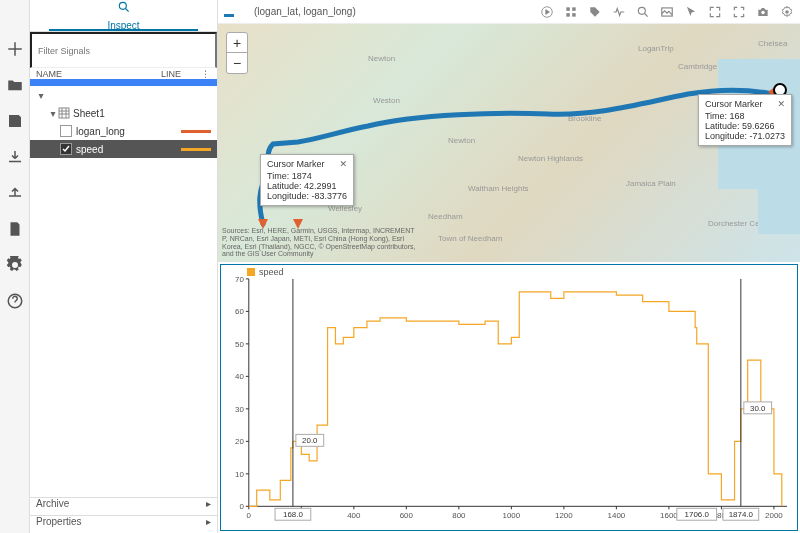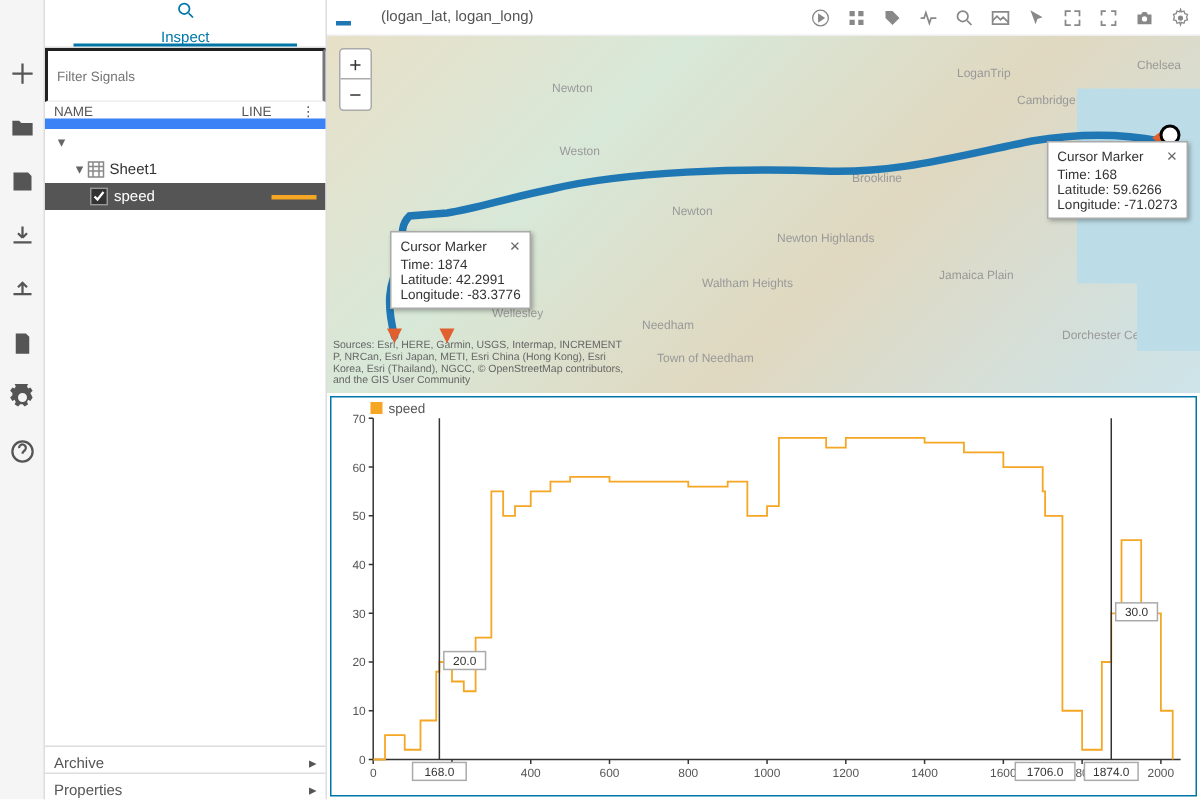--- a/index.html
+++ b/index.html
@@ -18,21 +18,21 @@
 .hdr .cn{flex:1;}
 .hdr .cl{width:40px;}
 .tree{flex:1;overflow:auto;font-size:10px;color:#333;}
 .node{display:flex;align-items:center;height:18px;padding-left:6px;}
 .node .tg{width:10px;text-align:center;color:#666;cursor:pointer;}
 .node .cb{width:12px;height:12px;border:1px solid #999;margin-right:4px;cursor:pointer;}
 .node .cb.ck{background:#333;}
 .node .nm{flex:1;}
 .node .sw{width:30px;height:3px;margin-right:6px;}
 .node.sel{background:#555;color:#fff;}
-.shf{height:18px;border-top:1px solid #ddd;font-size:10px;color:#555;display:flex;align-items:flex-end;padding:0 6px;justify-content:space-between;}
+.shf{height:18px;border-top:1px solid #ddd;font-size:10px;color:#555;display:flex;align-items:flex-start;padding:0 6px;justify-content:space-between;}
 .main{flex:1;display:flex;flex-direction:column;}
 .topbar{height:24px;display:flex;align-items:center;padding:0 6px;border-bottom:1px solid #eee;}
 .topbar .title{font-size:10px;color:#555;display:flex;align-items:flex-end;gap:20px;}
 .topbar .title .leg{width:10px;height:3px;background:#1f77b4;}
 .topbar .sp{flex:1;}
 .topbar .tb-ic{width:14px;height:14px;margin-left:10px;color:#888;cursor:pointer;}
 .map{height:238px;position:relative;background:linear-gradient(135deg,#e8e0c8 0%,#d8e8d8 30%,#e0d8c0 60%,#cde4ea 100%);overflow:hidden;}
 .zoom{position:absolute;left:8px;top:8px;background:#fff;border:1px solid #aaa;border-radius:3px;display:flex;flex-direction:column;}
 .zoom div{width:20px;height:20px;display:flex;align-items:center;justify-content:center;font-size:14px;color:#333;cursor:pointer;}
 .zoom div:first-child{border-bottom:1px solid #aaa;}
@@ -104,20 +104,25 @@
       <div class="node" style="padding-left:18px">
         <span class="tg">▾</span>
         <svg width="12" height="12" viewBox="0 0 12 12" style="margin-right:3px">
             <rect x="1" y="1" width="10" height="10" fill="none" stroke="#888"></rect>
             <line x1="1" y1="4" x2="11" y2="4" stroke="#888"></line>
             <line x1="1" y1="7" x2="11" y2="7" stroke="#888"></line>
             <line x1="4" y1="1" x2="4" y2="11" stroke="#888"></line>
             <line x1="8" y1="1" x2="8" y2="11" stroke="#888"></line>
           </svg>
         <span class="nm">Sheet1</span>
+      </div>
+      <div class="node" style="padding-left:30px">
+        <span class="cb"></span>
+          <span class="nm">logan_long</span>
+        <span class="sw" style="background:#e06030"></span>
       </div>
       <div class="node sel" style="padding-left:30px">
         <span class="cb ck">
           <svg width="10" height="10" viewBox="0 0 10 10">
               <path d="M2 5l2 2 4-5" stroke="#fff" fill="none" stroke-width="1.5"></path>
             </svg>
         </span>
         <span class="nm">speed</span>
         <span class="sw" style="background:#f5a623"></span>
       </div>

